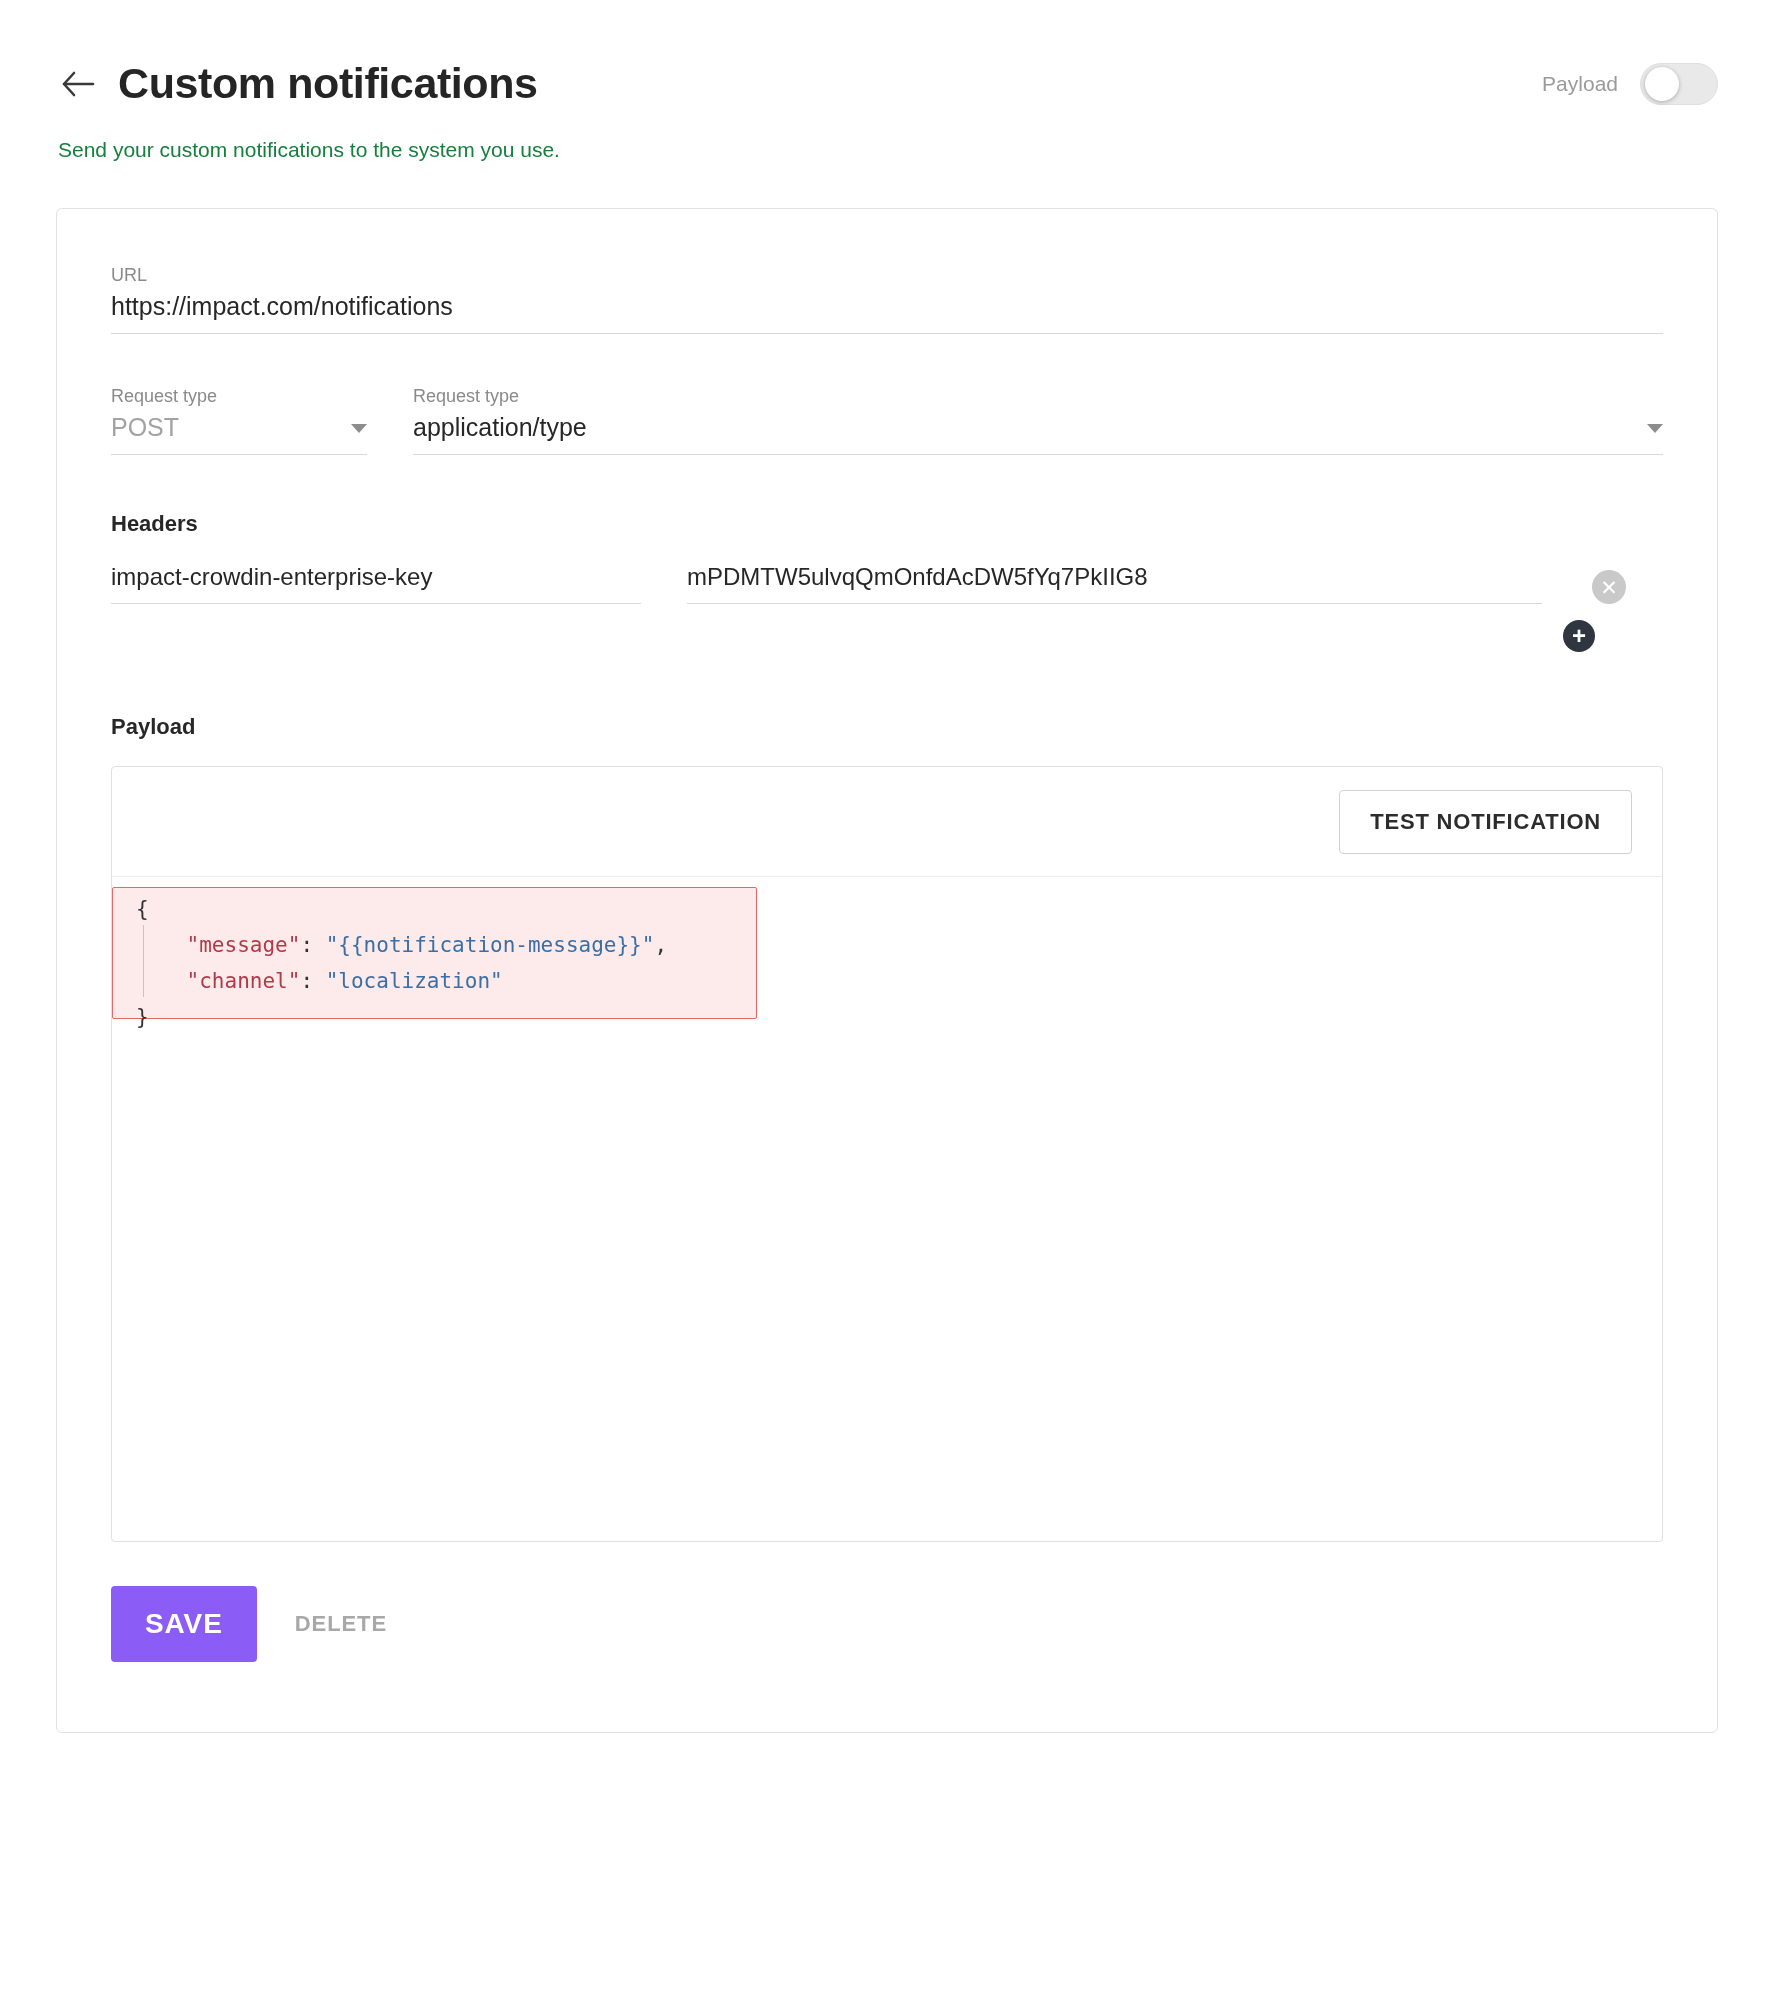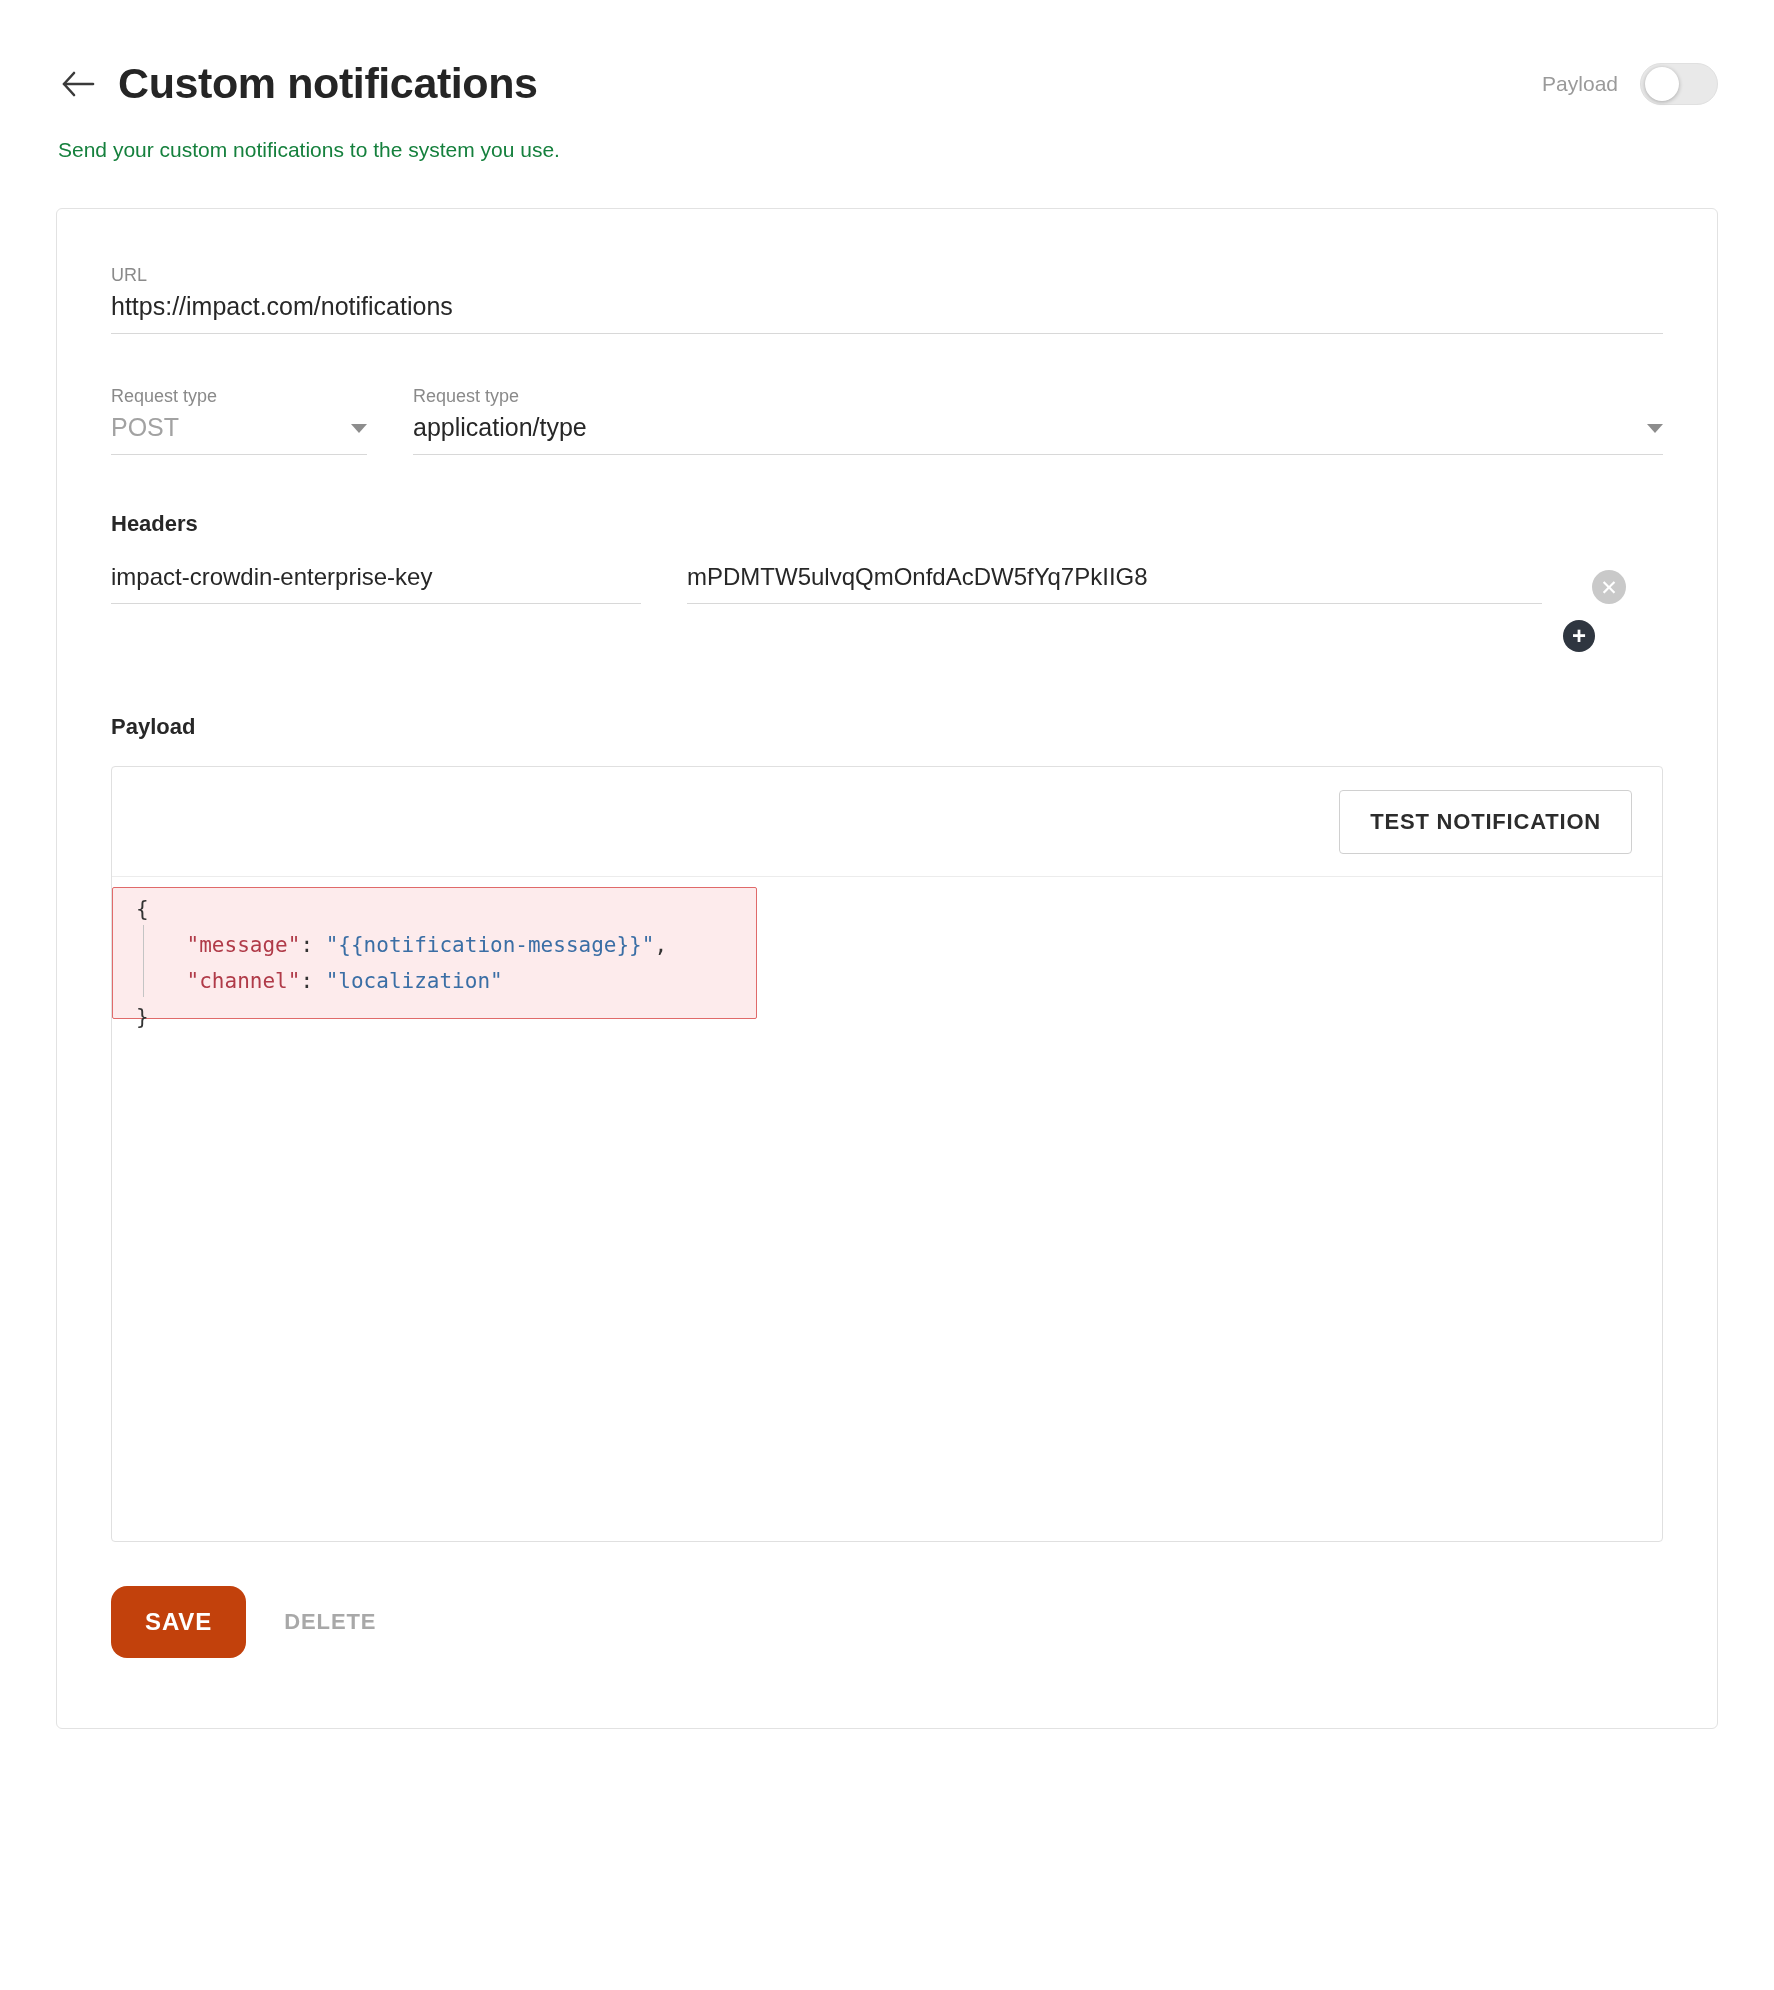--- a/index.html
+++ b/index.html
@@ -275,26 +275,26 @@
   .k-str { color: #3a6ea5; }
   .k-punct { color: #333333; }
 
   .actions {
     display: flex;
     align-items: center;
     gap: 10px;
     margin-top: 44px;
   }
   .save-btn {
-    background: #c2410c;
+    background: #8b5cf6;
     color: #ffffff;
     border: none;
-    border-radius: 16px;
+    border-radius: 4px;
     padding: 22px 34px;
-    font-size: 24px;
+    font-size: 28px;
     font-weight: bold;
     letter-spacing: 0.9px;
     cursor: pointer;
     font-family: "Liberation Sans", sans-serif;
   }
   .delete-btn {
     background: transparent;
     border: none;
     color: #a8a8a8;
     font-size: 22px;

